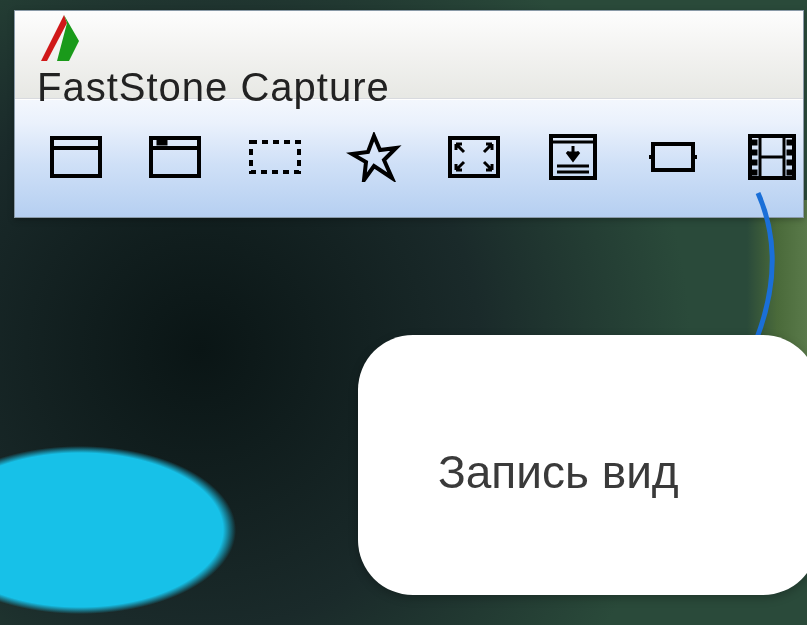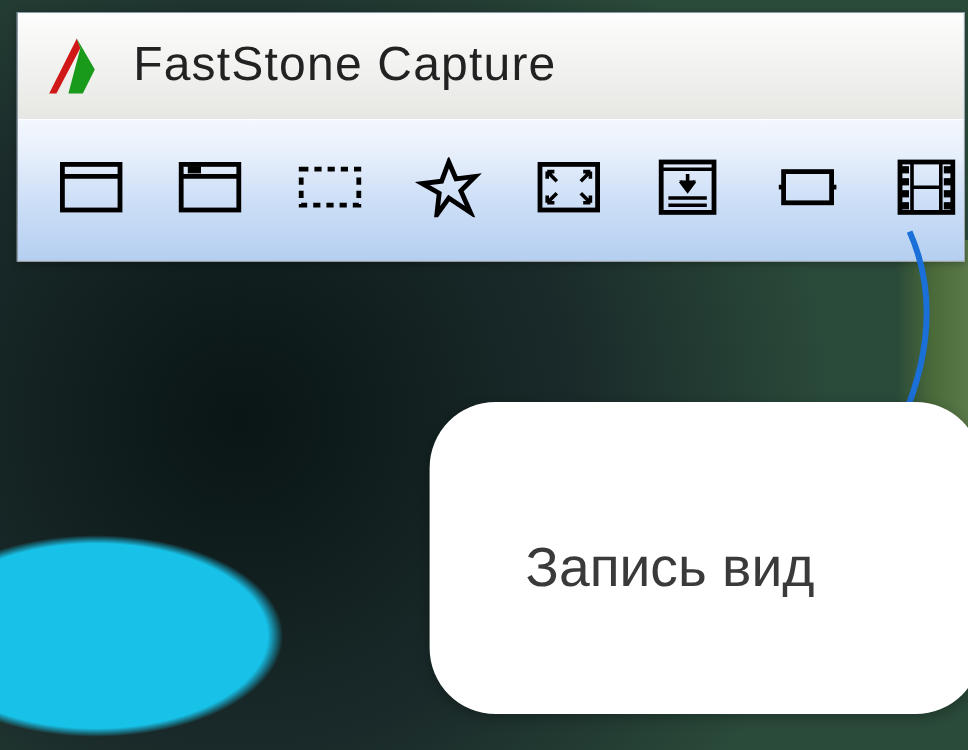--- a/index.html
+++ b/index.html
@@ -33,23 +33,23 @@
     left: 14px;
     width: 790px;
     background: #fff;
     border: 1px solid #8a9aa8;
     box-shadow: 0 2px 6px rgba(0,0,0,0.25);
   }
   .titlebar {
     height: 88px;
     background: linear-gradient(#fdfdfd, #f2f2f0 50%, #e7e8e4);
     display: flex;
-    align-items: center;
     padding-left: 22px;
     border-bottom: 1px solid #d8dadf;
+    flex-direction: column;
   }
   .app-logo {
     width: 54px; height: 54px;
     margin-right: 20px;
     position: relative;
   }
   .app-logo svg { width: 100%; height: 100%; }
   .app-title {
     font-size: 40px;
     color: #222;

